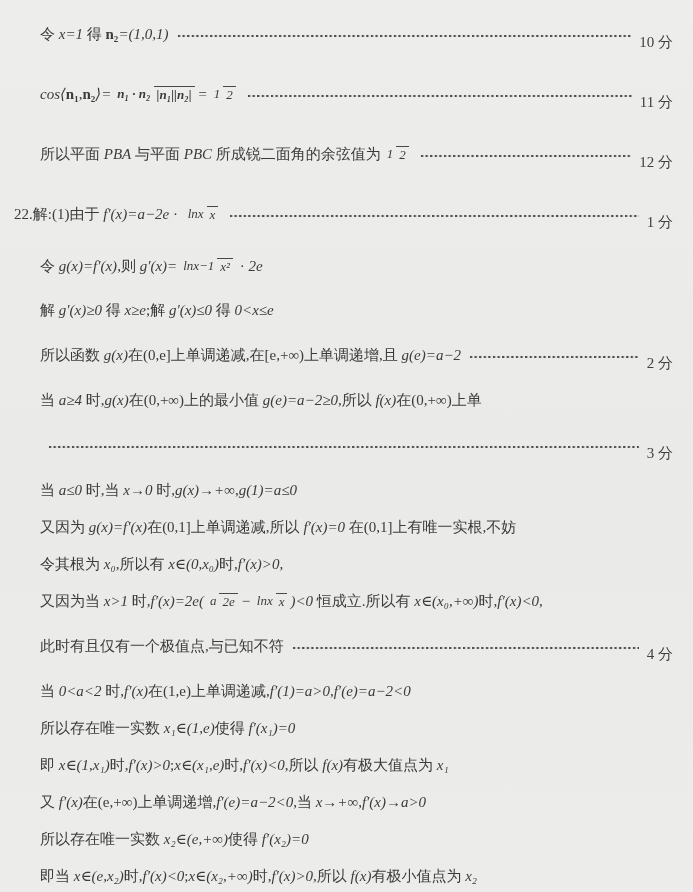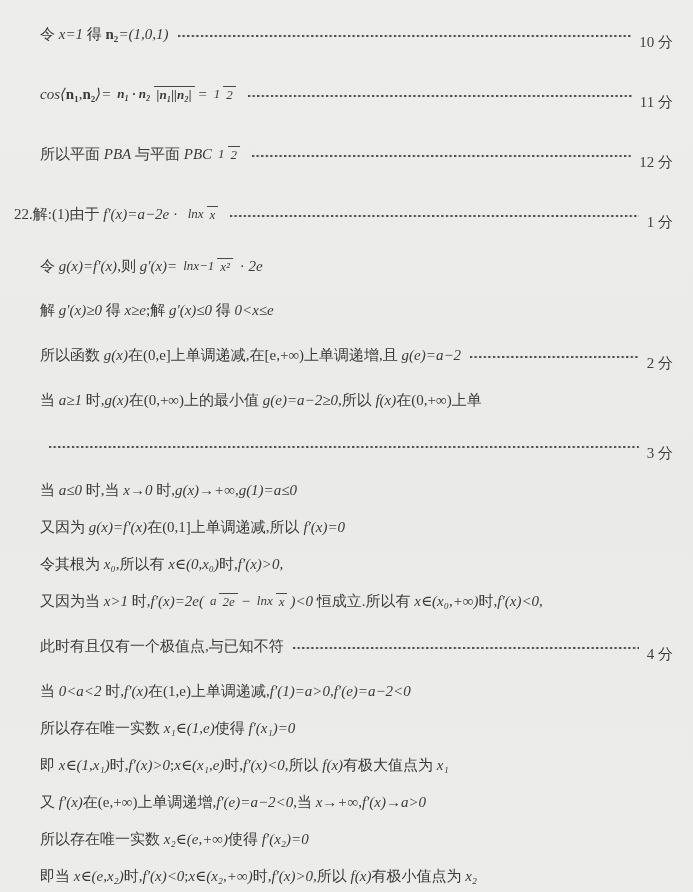--- a/index.html
+++ b/index.html
@@ -94,20 +94,21 @@
       <span class="m">=</span>
       <span class="frac"><span class="num">1</span><span class="den">2</span></span>
       <span class="leader"></span>
       <span class="score">11 分</span>
     </div>
     <div class="line ind">
       <span class="t">所以平面 </span>
       <span class="m">PBA</span>
       <span class="t"> 与平面 </span>
       <span class="m">PBC</span>
+      <span class="t"> 所成锐二面角的余弦值为</span>
       <span class="frac"><span class="num">1</span><span class="den">2</span></span>
       <span class="leader"></span>
       <span class="score">12 分</span>
     </div>
     <div class="line">
       <span class="t">22.解:(1)由于 </span>
       <span class="m">f′(x)=a−2e</span>
       <span class="t"> · </span>
       <span class="frac"><span class="num">lnx</span><span class="den">x</span></span>
       <span class="leader"></span>
@@ -135,21 +136,21 @@
     <div class="line ind">
       <span class="t">所以函数 </span>
       <span class="m">g(x)</span>
       <span class="t">在(0,e]上单调递减,在[e,+∞)上单调递增,且 </span>
       <span class="m">g(e)=a−2</span>
       <span class="leader"></span>
       <span class="score">2 分</span>
     </div>
     <div class="line ind">
       <span class="t">当 </span>
-      <span class="m">a≥1</span>
+      <span class="m">a≥4</span>
       <span class="t"> 时,</span>
       <span class="m">g(x)</span>
       <span class="t">在(0,+∞)上的最小值 </span>
       <span class="m">g(e)=a−2≥0</span>
       <span class="t">,所以 </span>
       <span class="m">f(x)</span>
       <span class="t">在(0,+∞)上单</span>
     </div>
     <div class="line ind">
       <span class="leader"></span>
@@ -163,20 +164,21 @@
       <span class="t"> 时,</span>
       <span class="m">g(x)→+∞</span>
       <span class="t">,</span>
       <span class="m">g(1)=a≤0</span>
     </div>
     <div class="line ind">
       <span class="t">又因为 </span>
       <span class="m">g(x)=f′(x)</span>
       <span class="t">在(0,1]上单调递减,所以 </span>
       <span class="m">f′(x)=0</span>
+      <span class="t"> 在(0,1]上有唯一实根,不妨</span>
     </div>
     <div class="line ind">
       <span class="t">令其根为 </span>
       <span class="m">x₀</span>
       <span class="t">,所以有 </span>
       <span class="m">x∈(0,x₀)</span>
       <span class="t">时,</span>
       <span class="m">f′(x)&gt;0</span>
       <span class="t">,</span>
     </div>

